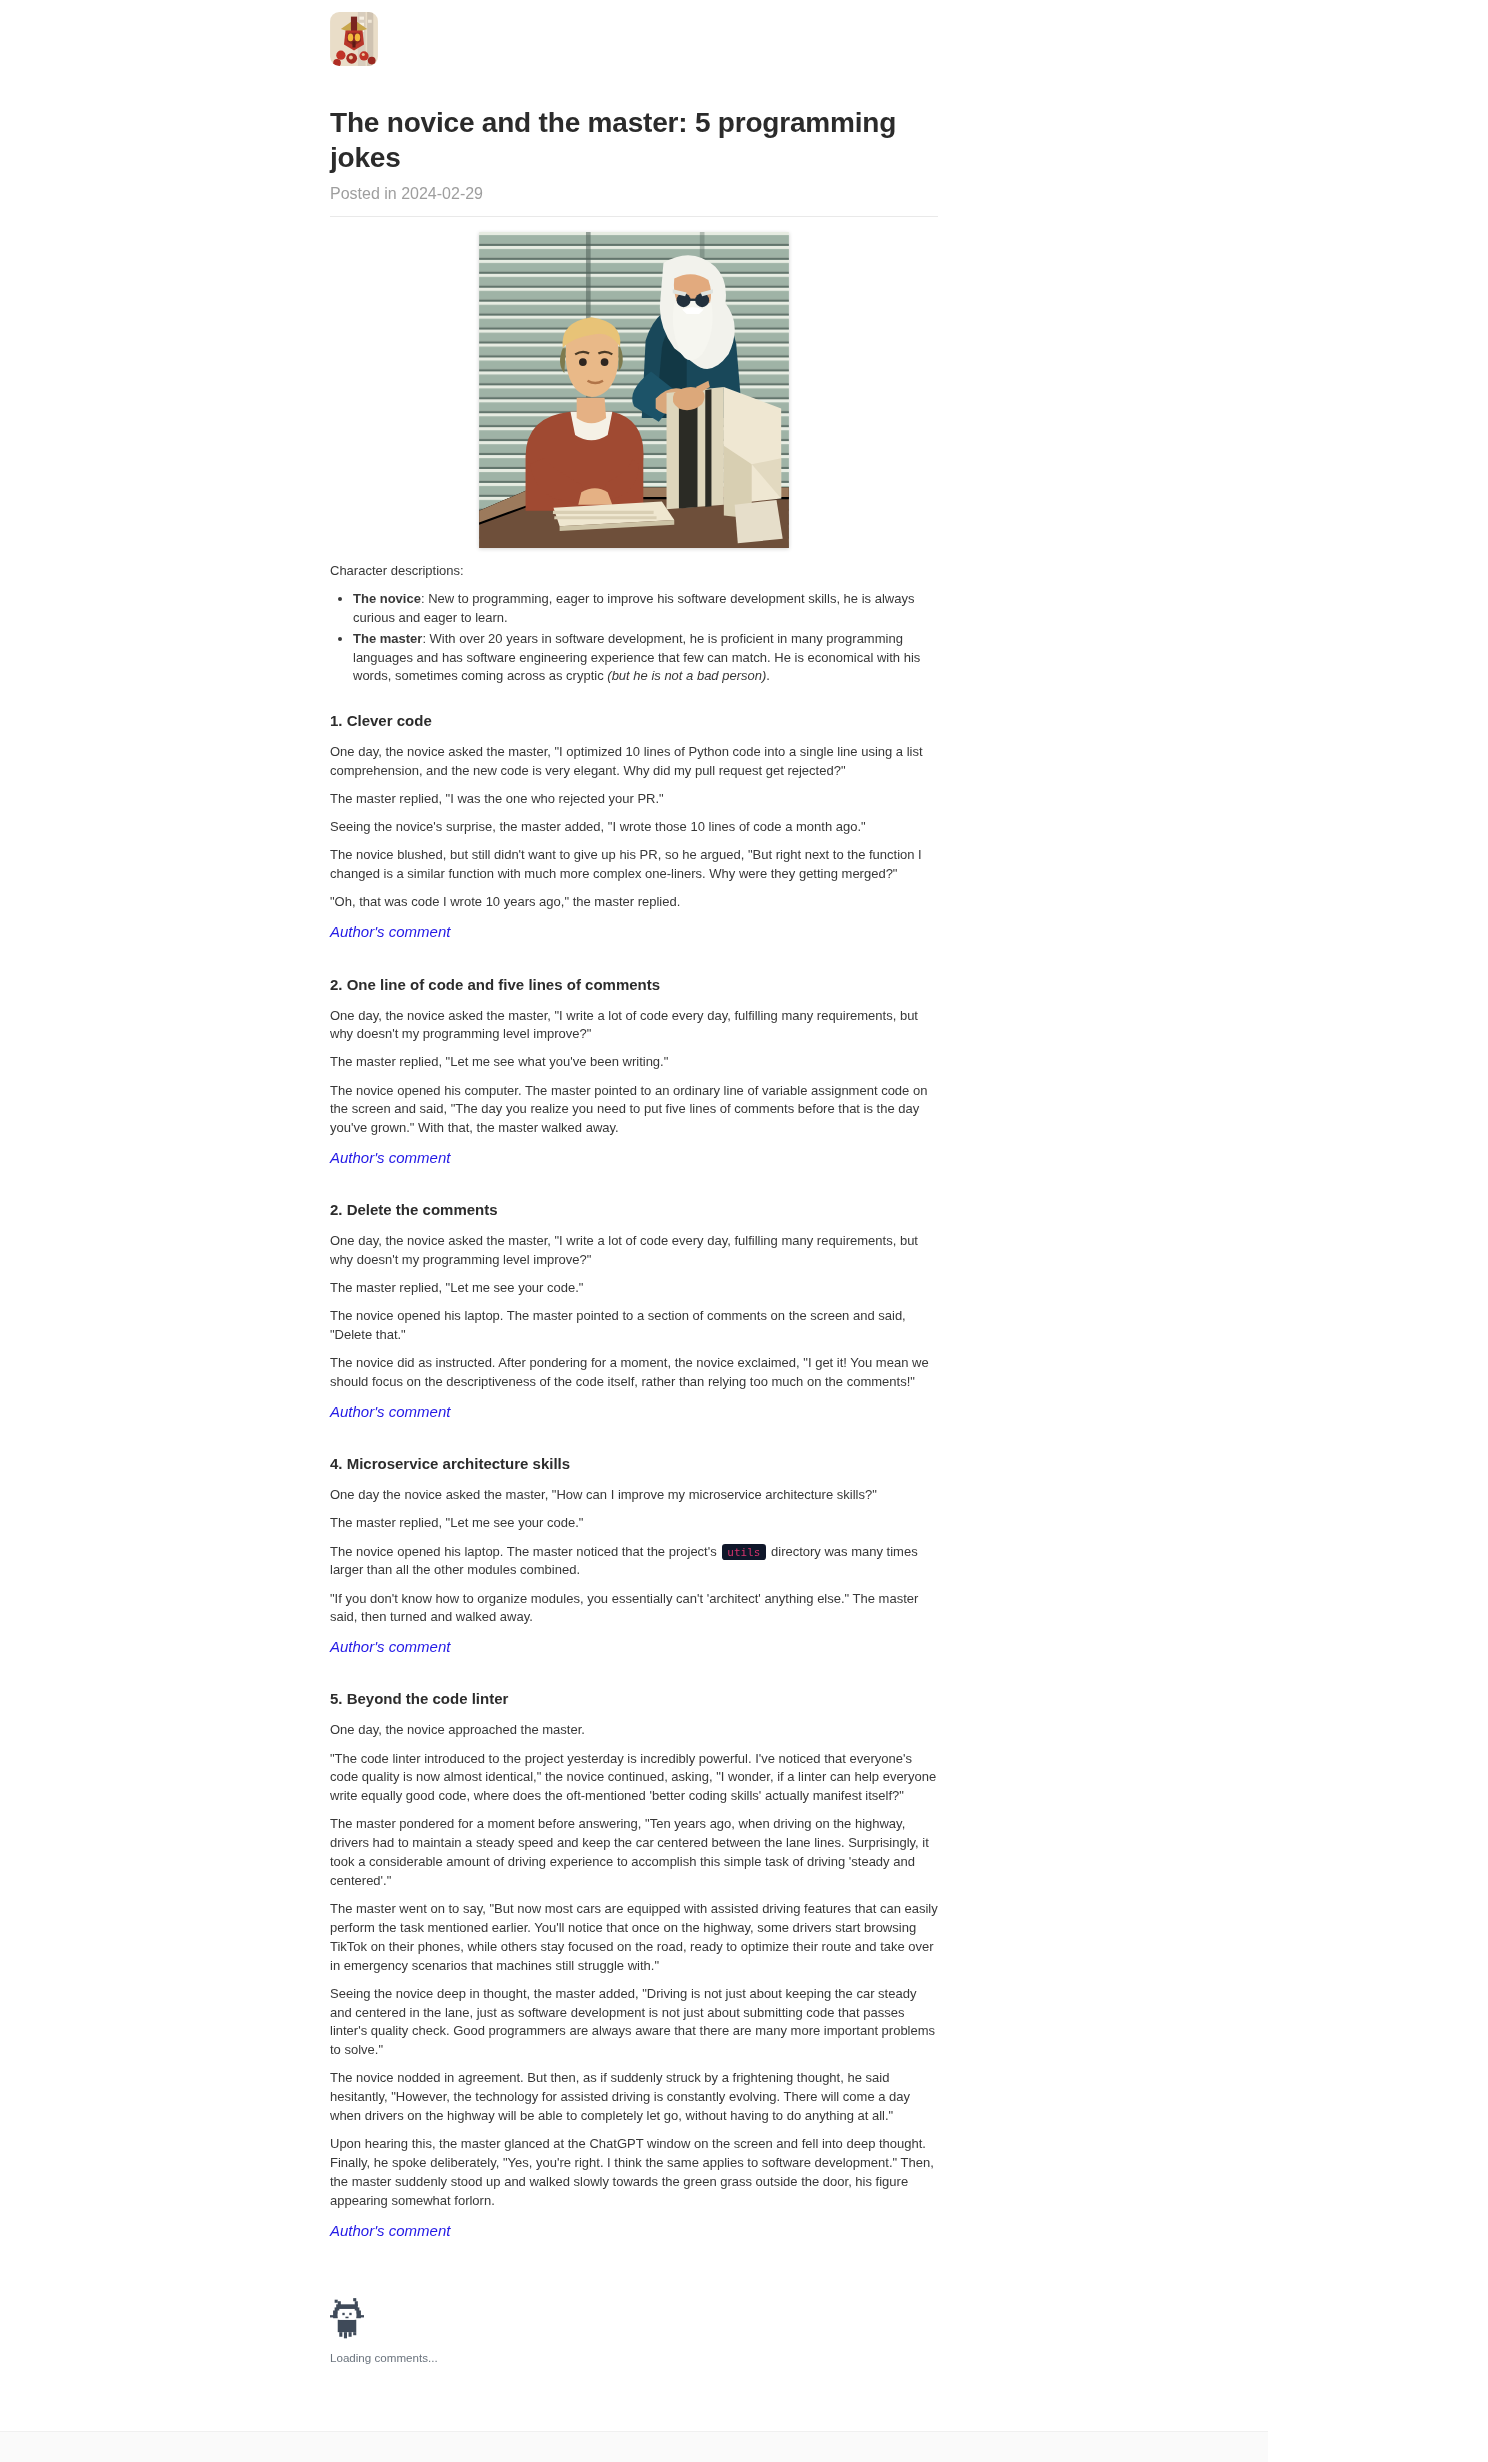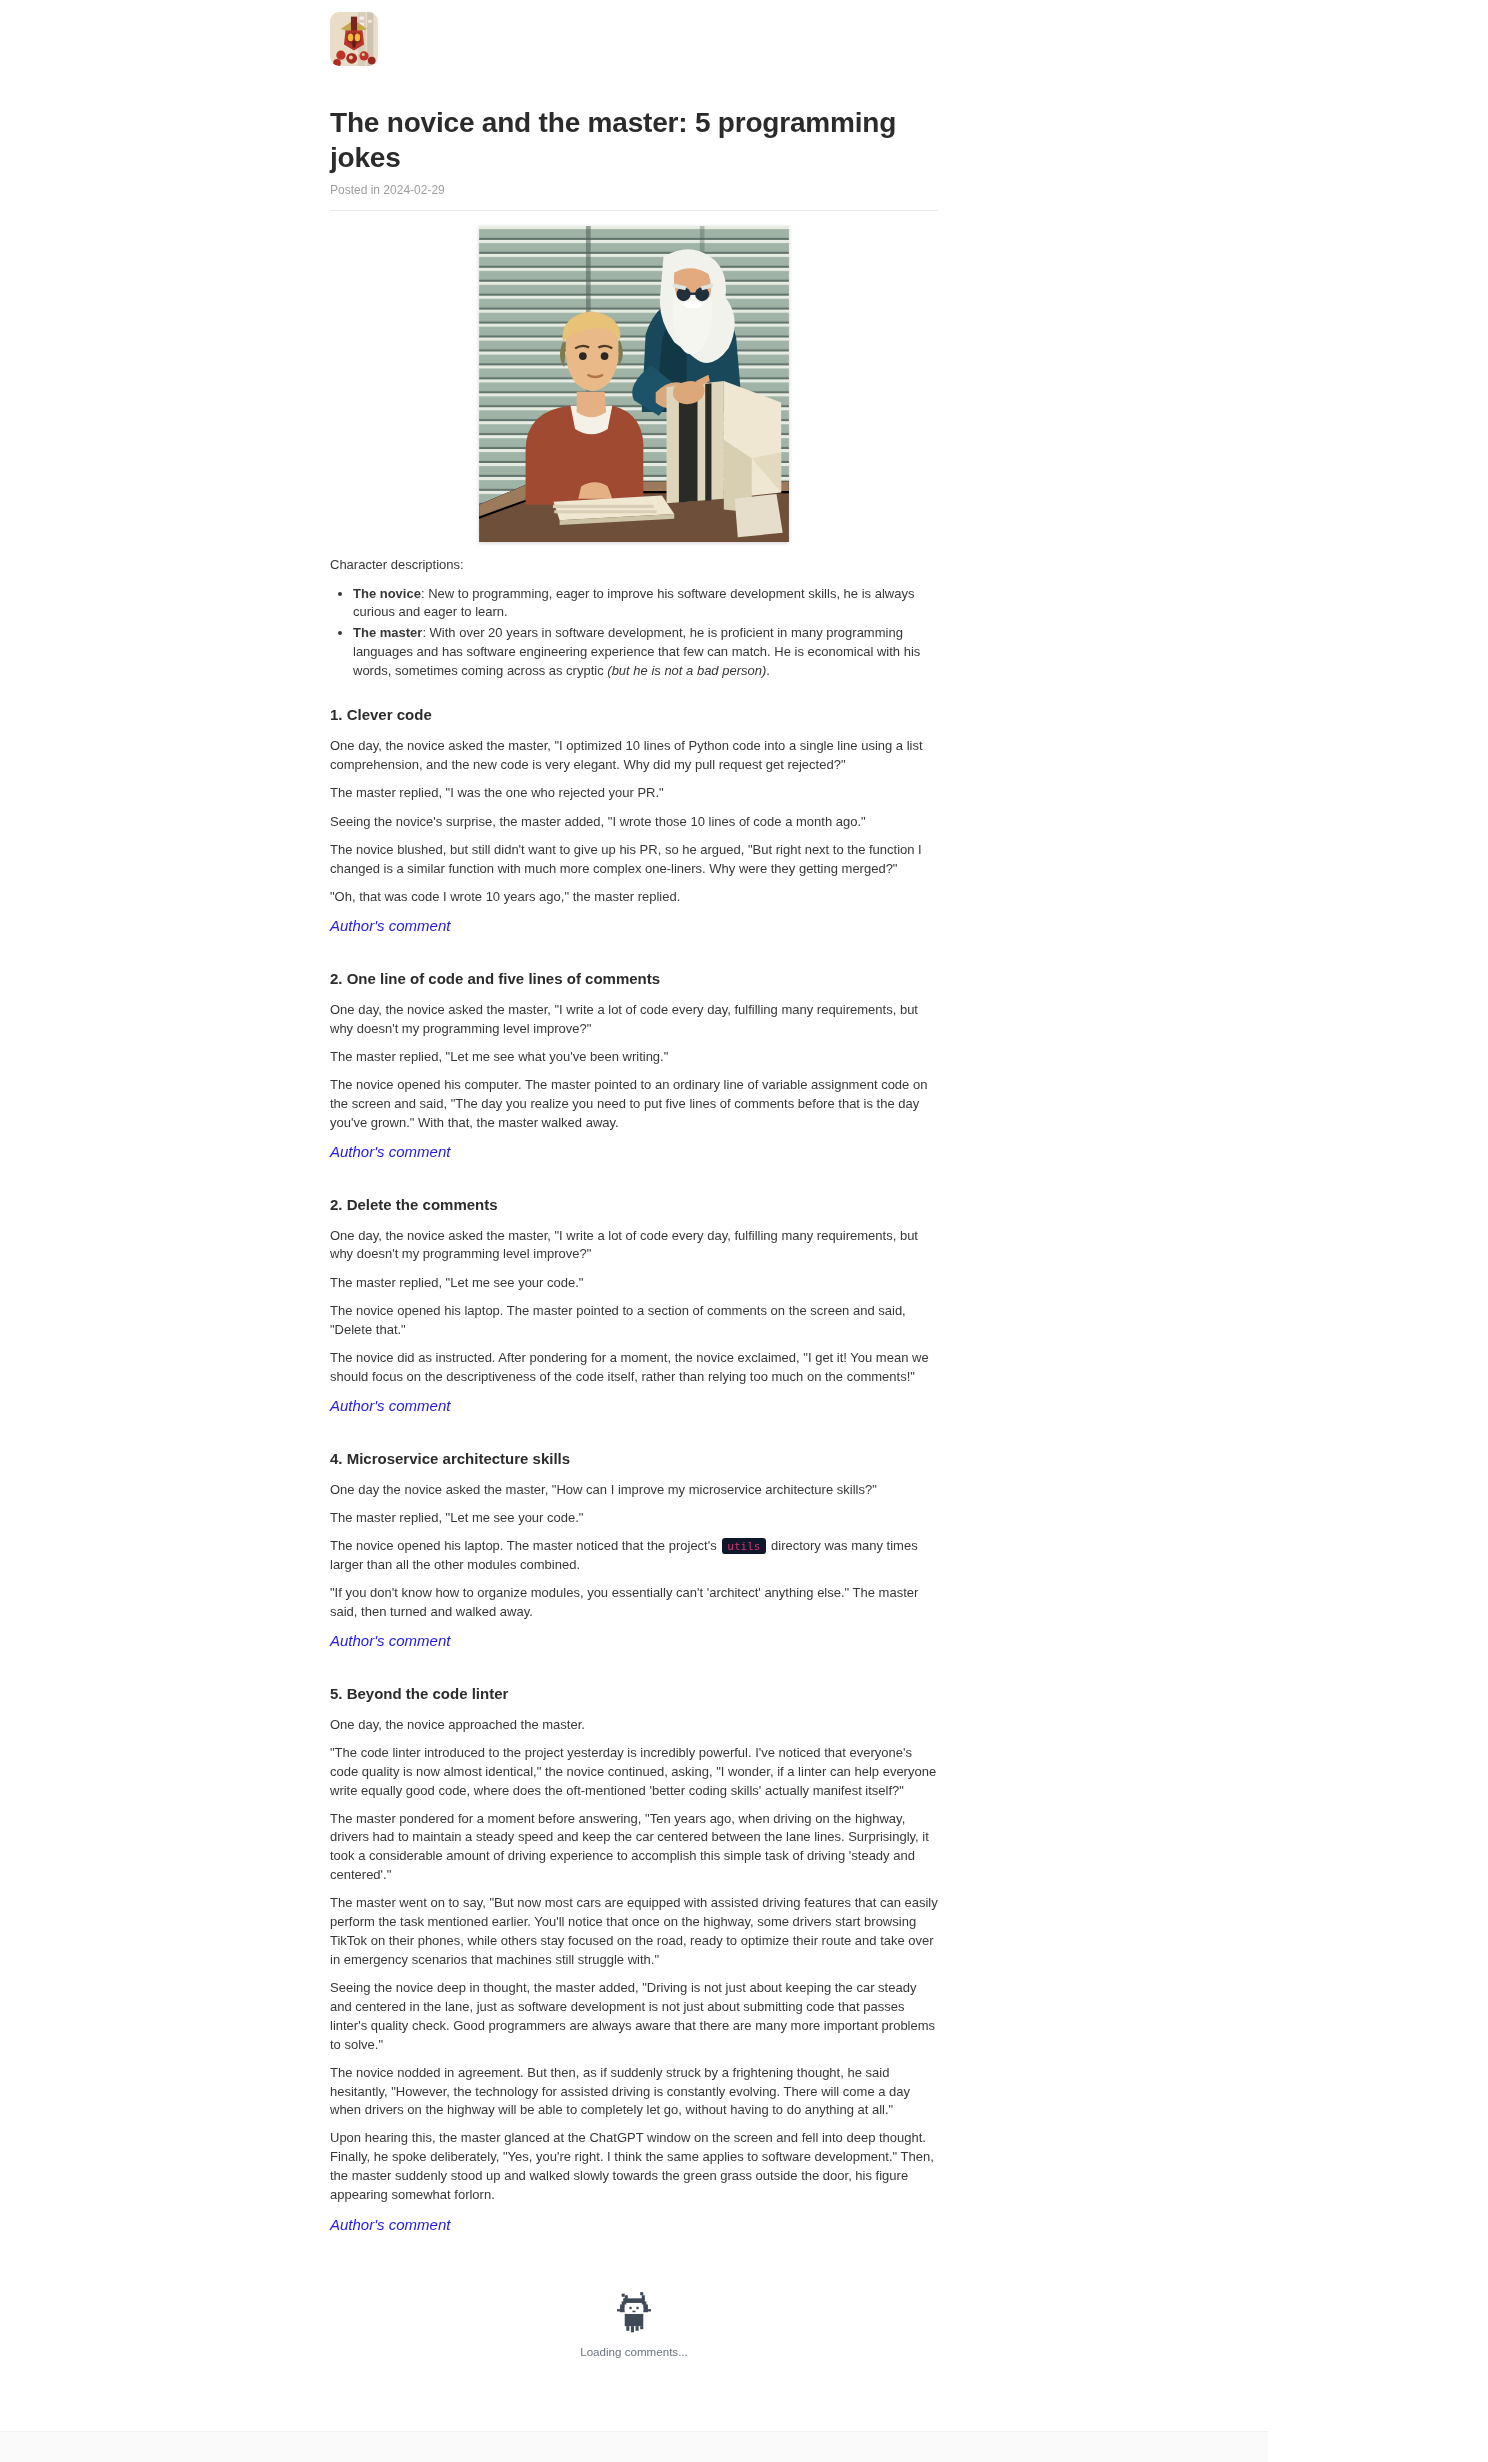--- a/index.html
+++ b/index.html
@@ -33,21 +33,21 @@
   h1.post-title {
     margin-top: 36px;
     font-size: 28px;
     line-height: 1.25;
     font-weight: 700;
     color: #2b2b2b;
     letter-spacing: -0.2px;
   }
   .post-date {
     margin-top: 6.2px;
-    font-size: 12px;
+    font-size: 16px;
     color: #9e9e9e;
   }
   hr.divider {
     border: none;
     border-top: 0.8px solid #e9e9e9;
     margin: 11px 0 15.5px 0;
   }
   figure.hero {
     text-align: center;
     margin: 0 0 11px 0;
@@ -94,21 +94,21 @@
     color: #d6336c;
     background: #0f172a;
     border-radius: 3.1px;
     padding: 1.6px 5.4px;
     margin: 0 1.6px;
   }
   em { font-style: italic; }
   strong { font-weight: 700; }
   
   .comments-loading {
-    text-align: center;
+    text-align: left;
     margin-top: 50px;
   }
   .cat-icon { display: inline-block; }
   .loading-text {
     margin-top: 7.8px;
     font-size: 11.6px;
     color: #6a737d;
   }
   
   footer.site-footer {

